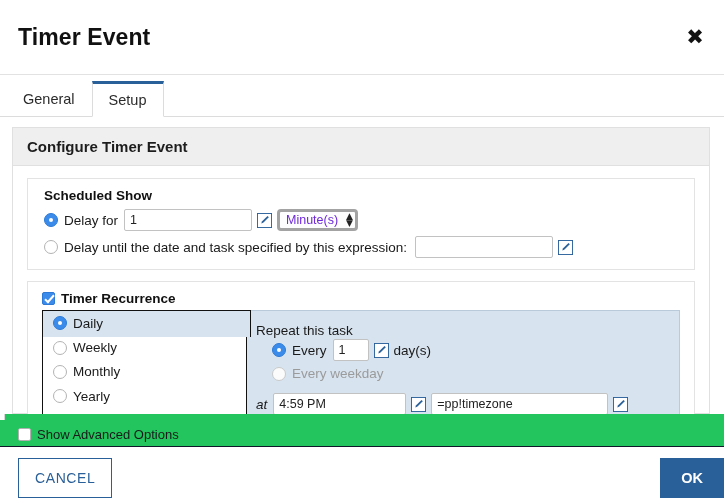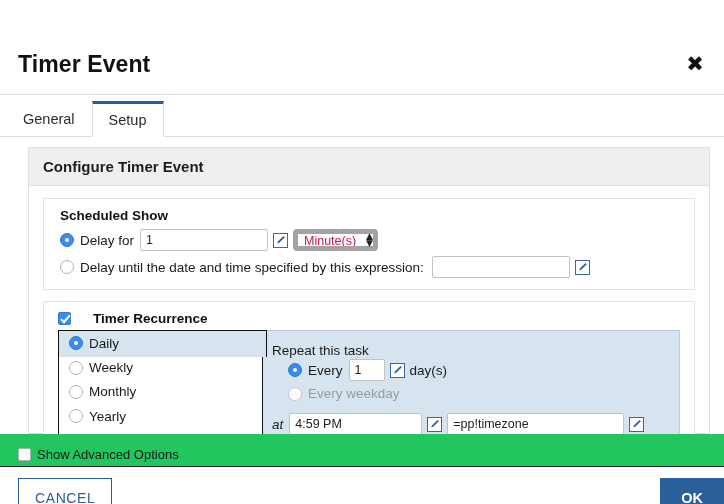--- a/index.html
+++ b/index.html
@@ -32,27 +32,26 @@
     content: "";
     position: absolute;
     left: 1px; top: 48px;
     width: 2px; height: 10px;
     background: #9a9a9a;
   }
 
   
   .dlg-header {
     position: relative;
-    height: 60px;
+    height: 75px;
     border-bottom: 1px solid #e2e2e2;
     display: flex;
     align-items: center;
     padding: 0 18px;
     background: #ffffff;
-    margin-top: 35px;
   }
   .dlg-title {
     font-size: 23px;
     font-weight: 600;
     letter-spacing: .1px;
     color: #111111;
   }
   .close-btn {
     position: absolute;
     right: 16px; top: 50%;
@@ -98,21 +97,21 @@
     border-bottom: 1px solid #ffffff;
     margin-bottom: -1px;
     border-top: 3px solid #2a6099;
     padding-top: 0;
   }
 
   
   .dlg-body {
     position: relative;
     height: 297px;
-    padding: 10px 14px 0 28px;
+    padding: 10px 14px 0 12px;
     background: #ffffff;
     overflow: hidden;
   }
 
   .section-card {
     border: 1px solid #e0e0e0;
     background: #ffffff;
     height: 100%;
   }
   .section-head {
@@ -202,26 +201,26 @@
     font-family: "Liberation Sans", sans-serif;
     color: #222;
     padding: 0 5px;
     border-radius: 2px;
     outline: none;
   }
 
   
   .tselect {
     height: 22px;
-    border: 5px solid #a3a3a3;
+    border: 3px solid #a3a3a3;
     border-radius: 4px;
     background: #fdfdfd;
     font-size: 12.5px;
     font-family: "Liberation Sans", sans-serif;
-    color: #be185d;
+    color: #6d28d9;
     padding: 0 16px 0 6px;
     -webkit-appearance: none; appearance: none;
     position: relative;
     cursor: pointer;
   }
   .select-wrap { position: relative; display: inline-flex; align-items: center; }
   .select-arrows {
     position: absolute; right: 5px; top: 50%;
     transform: translateY(-50%);
     font-size: 9px; line-height: 7px;
@@ -379,33 +378,33 @@
               </select>
               <span class="select-arrows">
                 <span>▲</span>
                   <span>▼</span>
               </span>
             </span>
           </div>
 
           <div class="row">
             <input type="radio" name="delaymode" class="radio" style="">
-            <span class="lbl">Delay until the date and time specified by this expression:</span>
+            <span class="lbl">Delay until the date and task specified by this expression:</span>
             <input type="text" class="tinput" style="width: 138px; margin-left: 8px;" value="">
             <span class="edit-icon">
               <svg width="15" height="15" viewBox="0 0 16 16">
                 <rect x="0.5" y="0.5" width="15" height="15" fill="#ffffff" stroke="#2a6099"></rect>
                 <path d="M11.2 3.1 L12.6 4.5 L6.6 10.5 L4.6 11.1 L5.2 9.1 Z" fill="#2a6099"></path>
               </svg>
             </span>
           </div>
         </div>
 
         <div class="block">
-          <div class="row" style="margin-bottom:2px;gap:16px;">
+          <div class="row" style="margin-bottom:2px;">
             <input type="checkbox" class="cbox" checked="" style="">
             <span class="block-title" style="margin:0;">Timer Recurrence</span>
           </div>
 
           <div class="recur-body">
 
             <div class="recur-left first-selected">
               <div class="recur-item selected">
                 <input type="radio" name="recur" class="radio" checked="" style="">
                 <span class="lbl">Daily</span>

